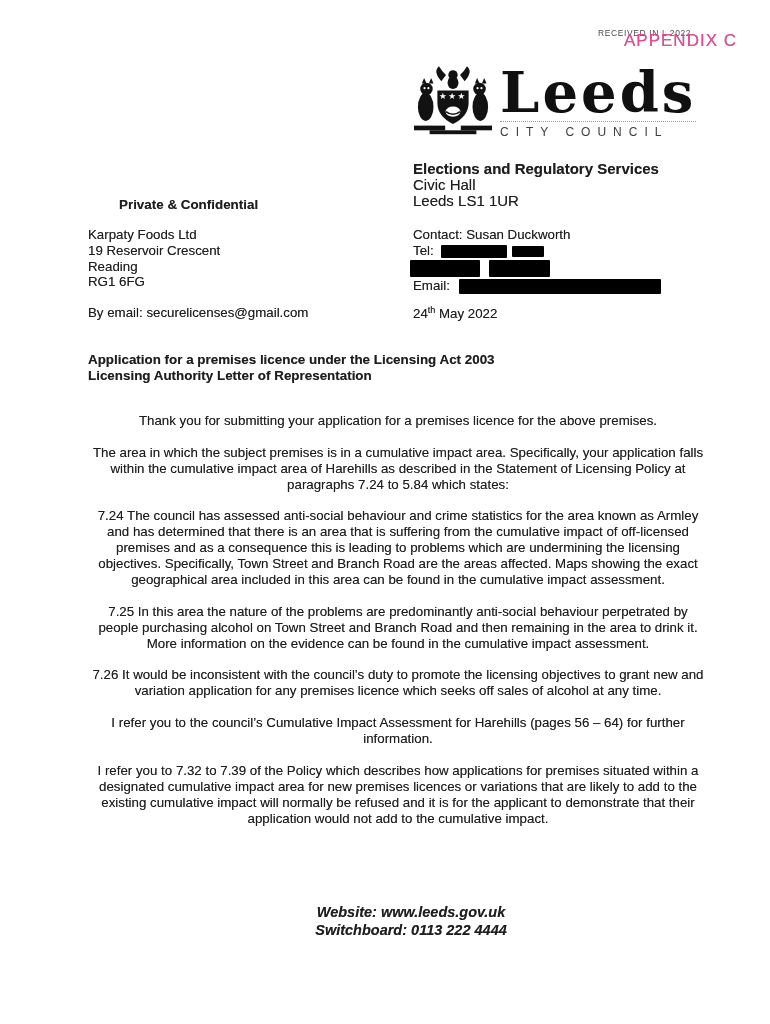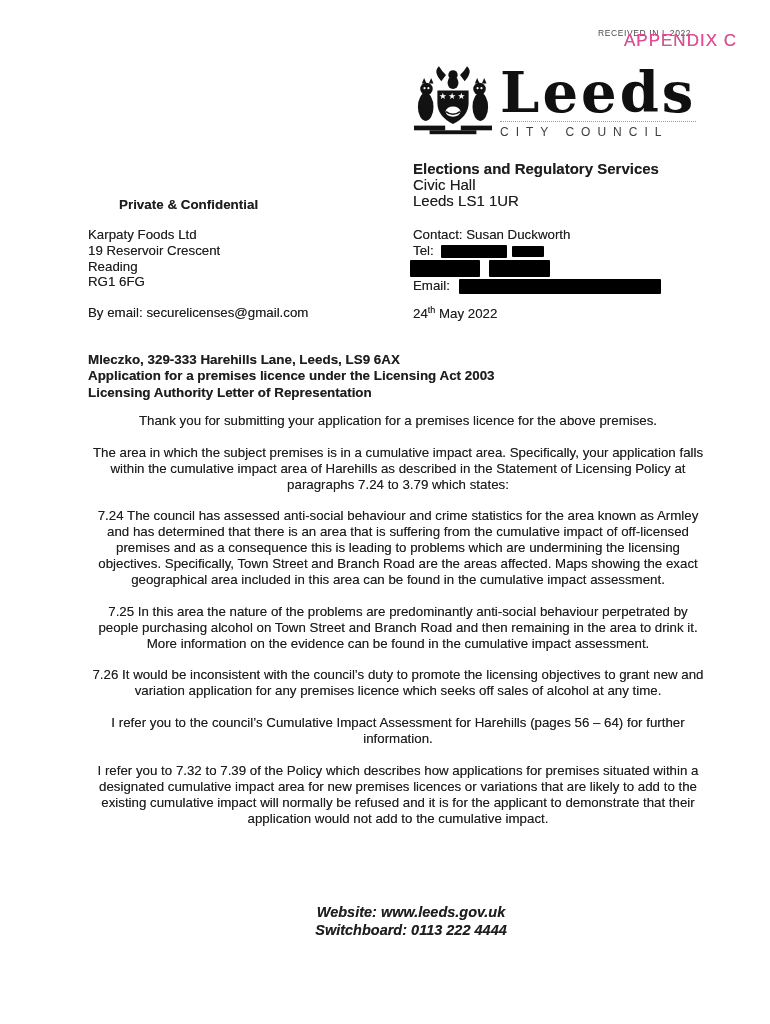--- a/index.html
+++ b/index.html
@@ -135,28 +135,27 @@
       <span>Email:</span>
       <span class="bar" style="width:202px;height:15px;margin-left:5px;"></span>
     </div>
   </div>
 
   <div class="byemail scan">By email: securelicenses@gmail.com</div>
 
   <div class="dateline scan"><span>24</span><sup>th</sup><span> May 2022</span></div>
 
   <div class="subject scan">
-    <div>Mleczko, 329-333 Harehills Lane, Leeds, LS9 6AX</div>
     <div>Application for a premises licence under the Licensing Act 2003</div>
     <div>Licensing Authority Letter of Representation</div>
   </div>
 
   <div class="body-text scan">
     <p>Thank you for submitting your application for a premises licence for the above premises.</p>
-    <p>The area in which the subject premises is in a cumulative impact area.  Specifically, your application falls within the cumulative impact area of Harehills as described in the Statement of Licensing Policy at paragraphs 7.24 to 3.79 which states:</p>
+    <p>The area in which the subject premises is in a cumulative impact area.  Specifically, your application falls within the cumulative impact area of Harehills as described in the Statement of Licensing Policy at paragraphs 7.24 to 5.84 which states:</p>
     <p>7.24 The council has assessed anti-social behaviour and crime statistics for the area known as Armley and has determined that there is an area that is suffering from the cumulative impact of off-licensed premises and as a consequence this is leading to problems which are undermining the licensing objectives. Specifically, Town Street and Branch Road are the areas affected. Maps showing the exact geographical area included in this area can be found in the cumulative impact assessment.</p>
     <p>7.25 In this area the nature of the problems are predominantly anti-social behaviour perpetrated by people purchasing alcohol on Town Street and Branch Road and then remaining in the area to drink it. More information on the evidence can be found in the cumulative impact assessment.</p>
     <p>7.26 It would be inconsistent with the council’s duty to promote the licensing objectives to grant new and variation application for any premises licence which seeks off sales of alcohol at any time.</p>
     <p>I refer you to the council’s Cumulative Impact Assessment for Harehills (pages 56 – 64) for further information.</p>
     <p>I refer you to 7.32 to 7.39 of the Policy which describes how applications for premises situated within a designated cumulative impact area for new premises licences or variations that are likely to add to the existing cumulative impact will normally be refused and it is for the applicant to demonstrate that their application would not add to the cumulative impact.</p>
   </div>
 
   <div class="footer scan">
     <div>Website: www.leeds.gov.uk</div>
     <div>Switchboard: 0113 222 4444</div>

